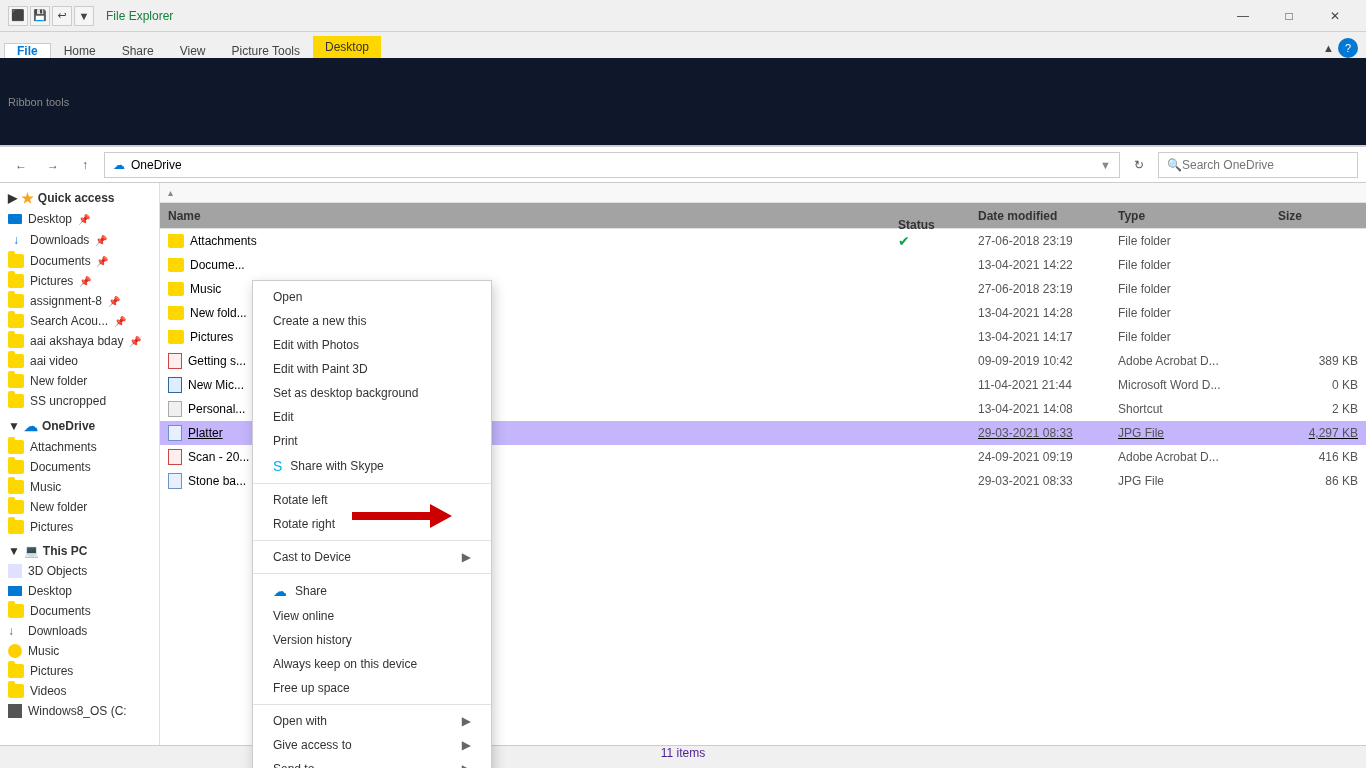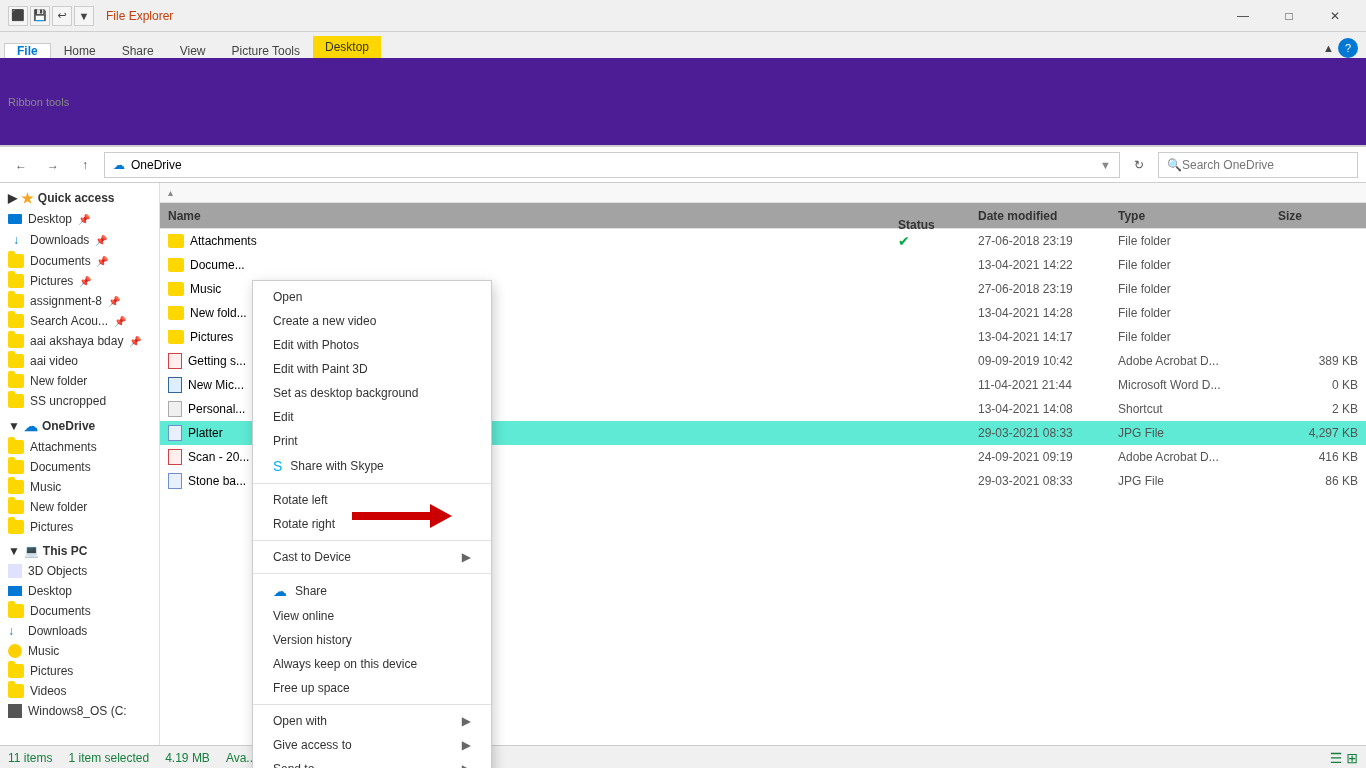--- a/index.html
+++ b/index.html
@@ -12,21 +12,21 @@
     .tb-icon { width: 20px; height: 20px; display: flex; align-items: center; justify-content: center; font-size: 11px; cursor: pointer; color: #444; border: 1px solid #ccc; background: #f5f5f5; }
     .window-controls { display: flex; align-items: center; }
     .win-btn { width: 46px; height: 32px; display: flex; align-items: center; justify-content: center; cursor: pointer; font-size: 12px; color: #444; }
 
     
     .ribbon { background: #f0f0f0; border-bottom: 1px solid #d0d0d0; }
     .ribbon-tabs { display: flex; height: 26px; align-items: flex-end; padding-left: 4px; }
     .ribbon-tab { padding: 0 12px; font-size: 12px; cursor: pointer; color: #444; border: 1px solid transparent; border-bottom: none; background: transparent; }
     .ribbon-tab.active { background: #fff; border-color: #ccc; border-bottom: none; color: #0078d4; font-weight: 600; }
     .ribbon-tab.manage-tab { background: #ffd700; border: none; padding: 4px 12px; color: #333; }
-    .ribbon-content { background: #4c1d95; height: 88px; border-bottom: 1px solid #ccc; display: flex; align-items: center; padding: 4px 8px; gap: 8px; }
+    .ribbon-content { background: #0f172a; height: 88px; border-bottom: 1px solid #ccc; display: flex; align-items: center; padding: 4px 8px; gap: 8px; }
 
     
     .address-bar { display: flex; align-items: center; height: 36px; background: #fff; border-bottom: 1px solid #ccc; padding: 0 8px; gap: 6px; }
     .nav-btn { width: 26px; height: 26px; display: flex; align-items: center; justify-content: center; cursor: pointer; color: #555; border-radius: 2px; }
     .address-path { flex: 1; height: 26px; border: 1px solid #ccc; padding: 0 8px; font-size: 12px; display: flex; align-items: center; background: #fff; }
     .address-path .cloud-icon { color: #0078d4; margin-right: 6px; }
     .search-box { width: 200px; height: 26px; border: 1px solid #ccc; display: flex; align-items: center; padding: 0 8px; background: #fff; }
     .search-box input { border: none; outline: none; font-size: 12px; flex: 1; background: transparent; }
     .refresh-btn { width: 26px; height: 26px; display: flex; align-items: center; justify-content: center; cursor: pointer; color: #555; }
 
@@ -42,29 +42,29 @@
 
     
     .file-list-area { flex: 1; background: #fff; overflow-y: auto; position: relative; }
     .file-list-header { display: flex; align-items: center; height: 26px; border-bottom: 1px solid #e0e0e0; background: #a3a3a3; font-size: 12px; font-weight: 600; color: #333; padding: 0 8px; position: sticky; top: 0; z-index: 5; }
     .col-name { flex: 1; min-width: 200px; }
     .col-status { width: 80px; margin-top: 19px; }
     .col-date { width: 140px; }
     .col-type { width: 160px; }
     .col-size { width: 80px; }
     .file-row { display: flex; align-items: center; height: 24px; padding: 0 8px; font-size: 12px; cursor: pointer; }
-    .file-row.selected { background: #5eead4; }
+    .file-row.selected { background: #c4b5fd; text-decoration: underline; }
     .file-name { flex: 1; min-width: 200px; display: flex; align-items: center; gap: 6px; overflow: hidden; white-space: nowrap; text-overflow: ellipsis; }
     .file-status { width: 80px; display: flex; align-items: center; }
     .file-date { width: 140px; color: #555; }
     .file-type { width: 160px; color: #555; }
     .file-size { width: 80px; color: #555; text-align: right; }
 
     
-    .status-bar { height: 24px; background: #f0f0f0; border-top: 1px solid #ccc; display: flex; align-items: center; padding: 0 8px; font-size: 12px; color: #15803d; gap: 16px; }
+    .status-bar { height: 24px; background: #f0f0f0; border-top: 1px solid #ccc; display: flex; align-items: center; padding: 0 8px; font-size: 12px; color: #4c1d95; gap: 16px; flex-direction: column; }
     .status-bar-right { margin-left: auto; display: flex; align-items: center; gap: 4px; }
 
     
     .context-menu { position: absolute; top: 280px; left: 252px; width: 240px; background: #fff; border: 1px solid #ccc; box-shadow: 2px 4px 12px rgba(0,0,0,0.2); z-index: 100; font-size: 12px; padding: 4px 0; }
     .menu-item { display: flex; align-items: center; padding: 5px 20px; cursor: pointer; color: #333; gap: 8px; position: relative; }
     .menu-separator { height: 1px; background: #e0e0e0; margin: 4px 0; }
     .menu-item .arrow { margin-left: auto; color: #666; }
     .menu-item .onedrive-icon { color: #0078d4; font-size: 14px; }
     .menu-item .skype-icon { color: #00aff0; font-size: 14px; }
 
@@ -86,21 +86,21 @@
 <body>
 
 <div class="title-bar">
   <div class="title-bar-left">
     <div class="title-bar-icons">
       <div class="tb-icon">⬛</div>
       <div class="tb-icon">💾</div>
       <div class="tb-icon">↩</div>
       <div class="tb-icon">▼</div>
     </div>
-    <span style="font-size:12px; color:#c2410c; margin-left:8px;">File Explorer</span>
+    <span style="font-size:12px; color:#15803d; margin-left:8px;">File Explorer</span>
   </div>
   <div class="window-controls">
     <div class="win-btn">—</div>
     <div class="win-btn">□</div>
     <div class="win-btn close">✕</div>
   </div>
 </div>
 
 <div class="ribbon">
   <div class="ribbon-tabs">
@@ -363,21 +363,21 @@
     <div style="cursor:pointer;font-size:14px;">☰</div>
     <div style="cursor:pointer;font-size:14px;">⊞</div>
   </div>
 </div>
 
 <div class="context-menu">
   <div class="menu-item">
     <span>Open</span>
   </div>
   <div class="menu-item">
-    <span>Create a new video</span>
+    <span>Create a new this</span>
   </div>
   <div class="menu-item">
     <span>Edit with Photos</span>
   </div>
   <div class="menu-item">
     <span>Edit with Paint 3D</span>
   </div>
   <div class="menu-item">
     <span>Set as desktop background</span>
   </div>

